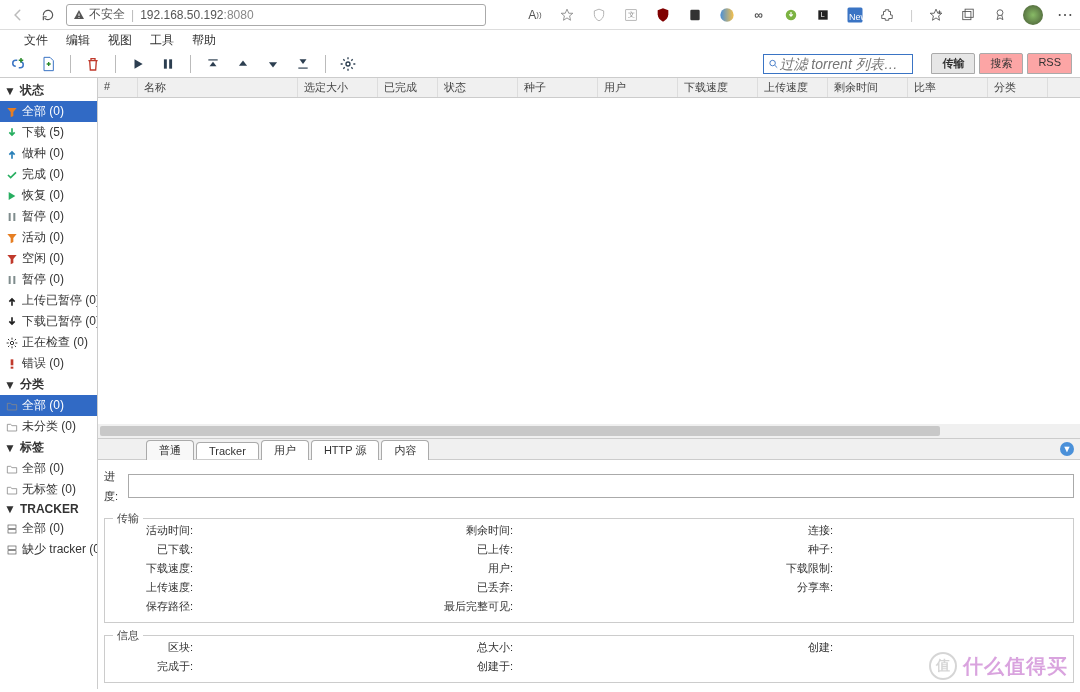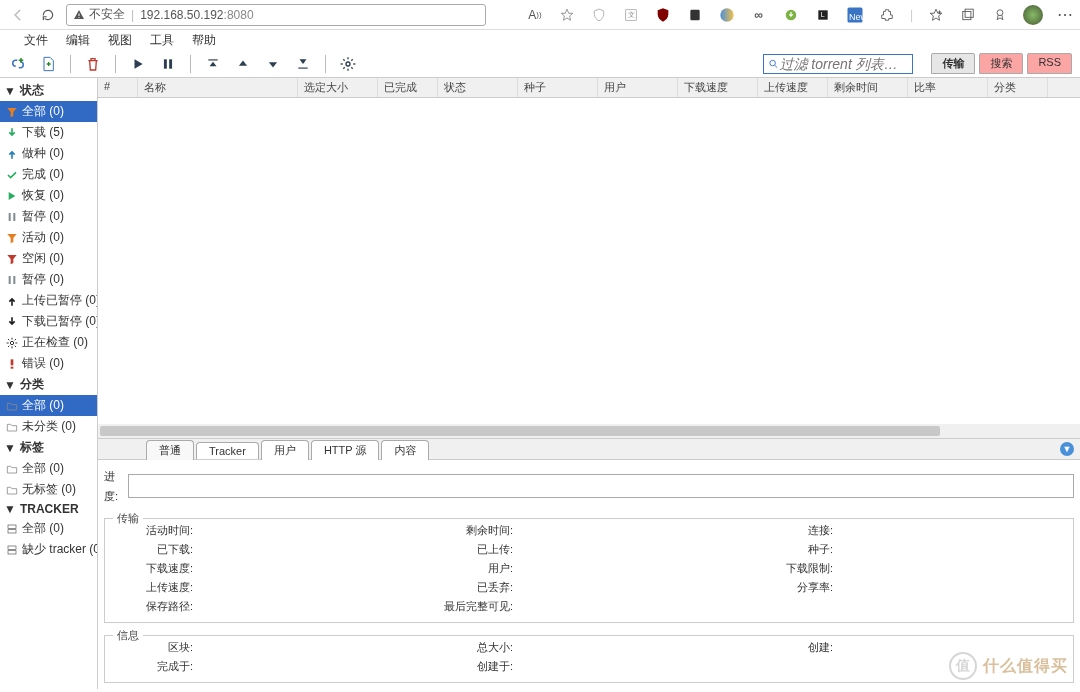--- a/index.html
+++ b/index.html
@@ -59,21 +59,21 @@
 
 .fieldset { margin: 6px; border: 1px solid #ccc; padding: 4px 8px 8px 8px; position: relative; }
 .fieldset .legend { position: absolute; top: -8px; left: 8px; background: #fff; padding: 0 4px; font-size: 11px; color: #444; }
 .info-grid { display: grid; grid-template-columns: repeat(3, 1fr); row-gap: 4px; column-gap: 8px; }
 .info-row { display: flex; }
 .info-row .k { text-align: right; min-width: 80px; color: #333; font-size: 11px; }
 .info-grid.onecol { grid-template-columns: 1fr; }
 
 .watermark { position: absolute; right: 12px; bottom: 12px; opacity: 0.4; display: flex; align-items: center; gap: 6px; }
 .watermark .circ { width: 28px; height: 28px; border: 2px solid #999; border-radius: 50%; display: flex; align-items: center; justify-content: center; font-size: 14px; font-weight: bold; color: #999; }
-.watermark .txt { font-size: 16px; font-weight: bold; color: #a16207; letter-spacing: 1px; }
+.watermark .txt { font-size: 20px; font-weight: bold; color: #a21caf; letter-spacing: 1px; }
 
 svg { display: block; }
 </style>
 </head>
 <body>
 
 <div class="browser-bar">
   <div class="nav-btn disabled">
       <svg width="14" height="14" viewBox="0 0 24 24">
         <path d="M15 4l-8 8 8 8" stroke="#bbb" stroke-width="2.5" fill="none" stroke-linecap="round"></path>

